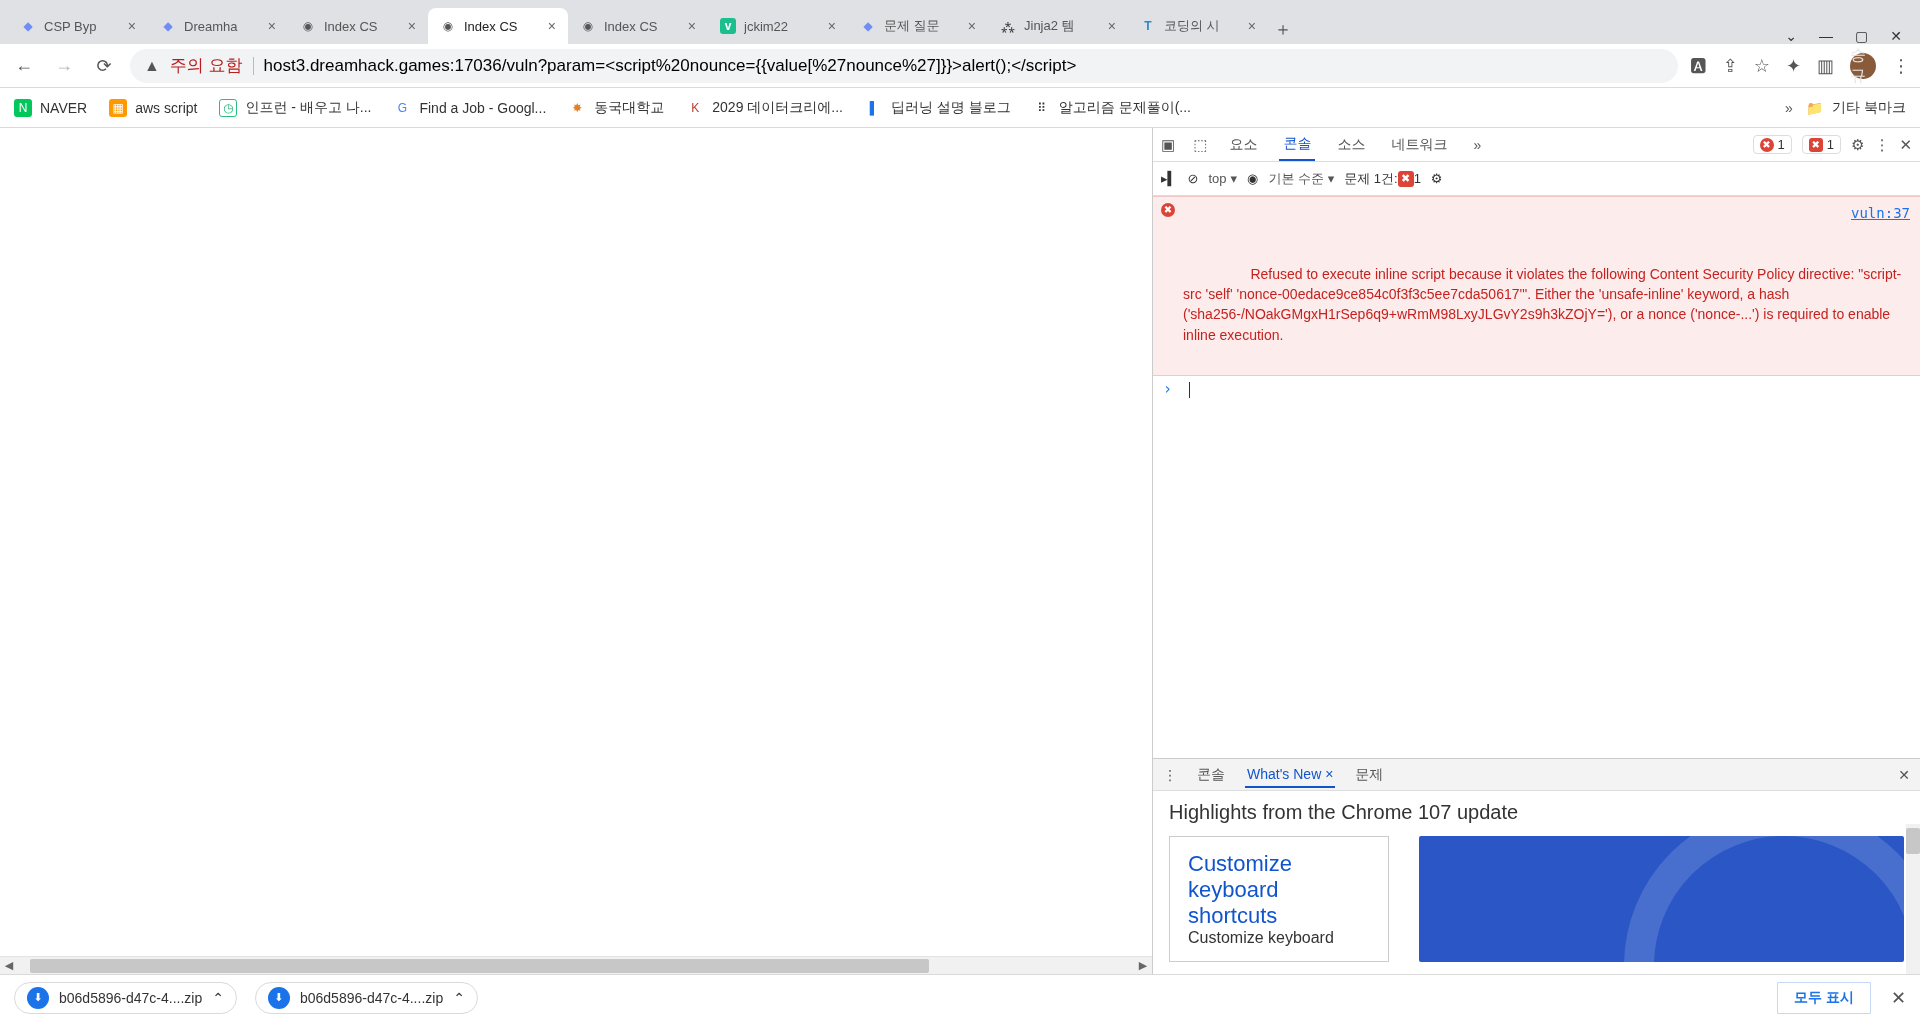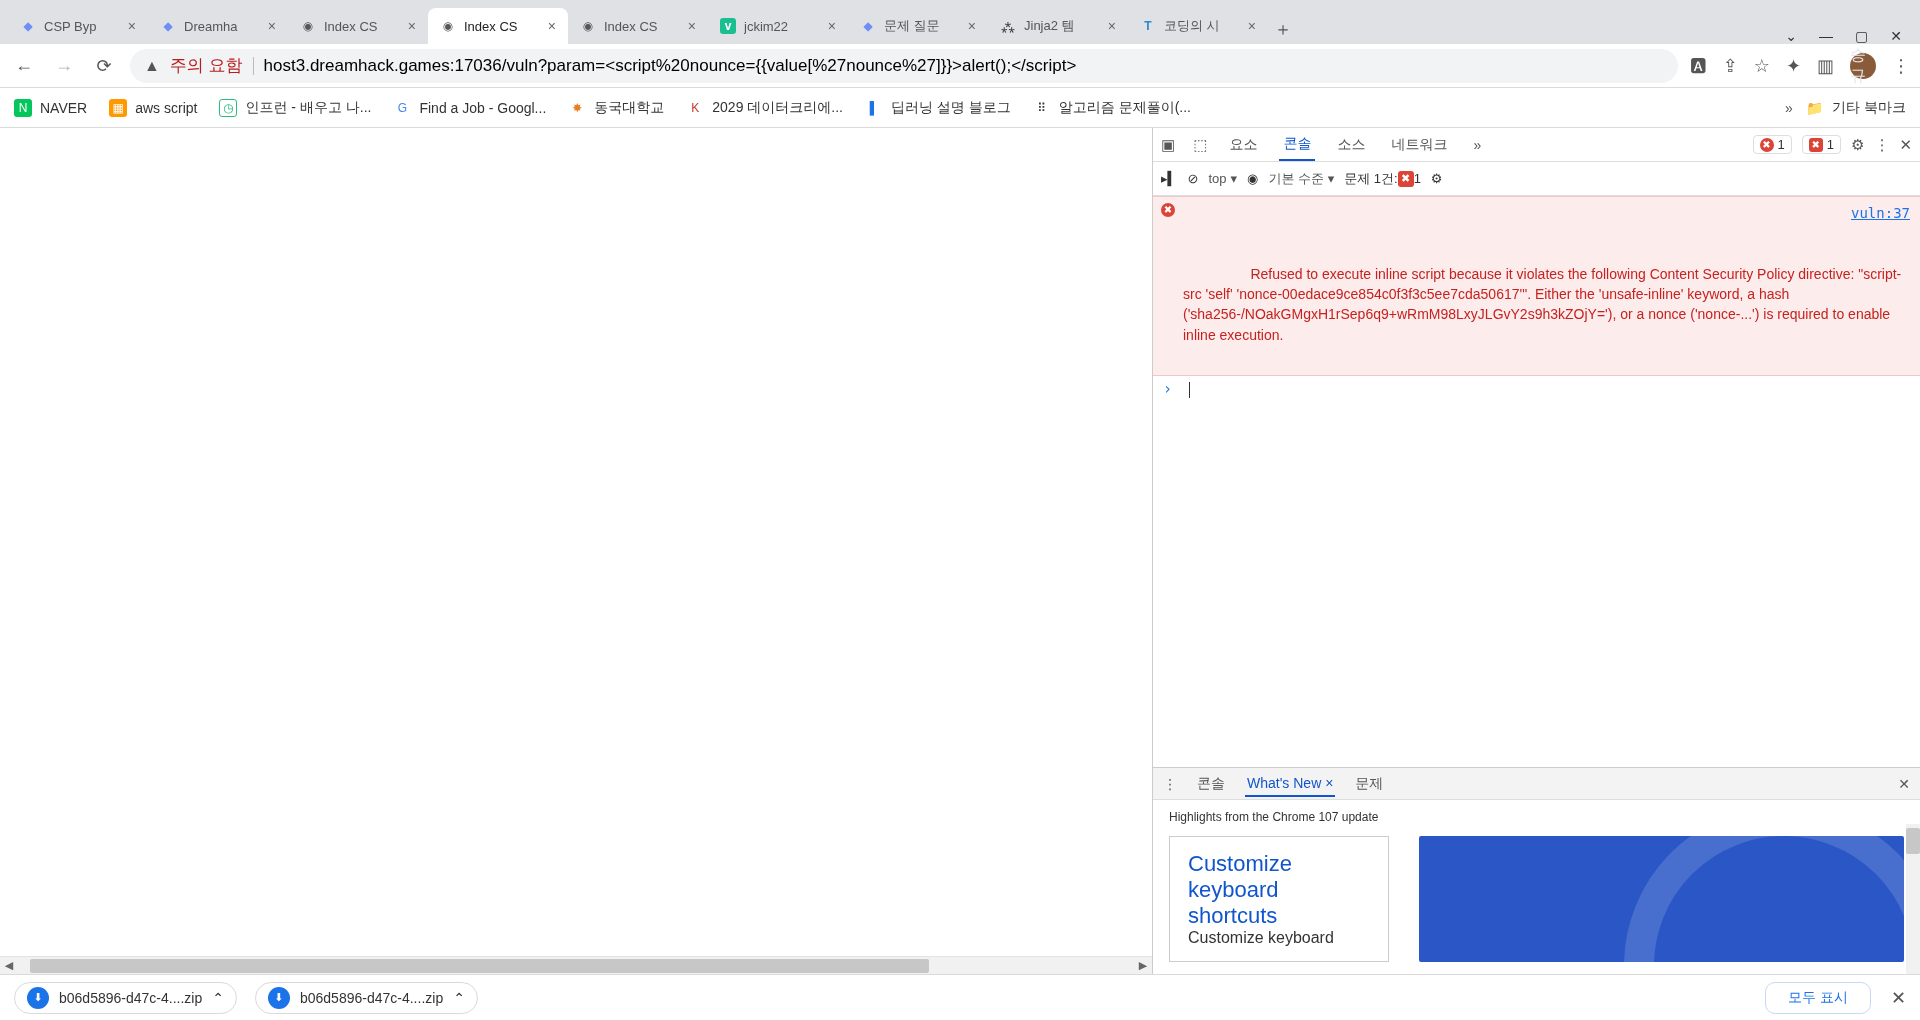--- a/index.html
+++ b/index.html
@@ -84,21 +84,21 @@
   .hero { flex:1; height:100%; background:#2a56c6; border-radius:2px; position:relative; overflow:hidden;}
   .hero::after{ content:""; position:absolute; right:-40px; top:-30px; width:260px; height:260px; border:30px solid rgba(255,255,255,.15); border-radius:50%;}
   .drawer-scroll { width:14px; background:#f1f1f1; position:absolute; right:0; top:0; bottom:0;}
   .drawer-scroll .thumb{ width:100%; height:26px; background:#c7c7c7; border-radius:2px; margin-top:4px;}
 
   
   .downloads { height:46px; background:#fff; border-top:1px solid #dadada; display:flex; align-items:center; padding:0 14px; gap:18px; font-size:14px; }
   .dl-item { display:flex; align-items:center; gap:10px; border:1px solid #dadada; border-radius:20px; padding:4px 12px; cursor:pointer;}
   .dl-ico { width:22px; height:22px; border-radius:50%; background:#1a73e8; color:#fff; display:flex; align-items:center; justify-content:center; font-size:11px;}
   .downloads .right { margin-left:auto; display:flex; align-items:center; gap:20px;}
-  .showall { color:#1a73e8; border:1px solid #c7d8f4; padding:6px 22px; border-radius:10px; cursor:pointer;}
+  .showall { color:#1a73e8; border:1px solid #c7d8f4; padding:6px 16px; border-radius:1px; cursor:pointer;font-weight:bold;}
 </style>
 </head>
 <body>
 
 <div class="tabstrip">
   <div class="tab">
       <span class="favicon" style="color:#6e8ef5">◆</span>
       <span class="tab-title">CSP Byp</span>
       <span class="close">×</span>
     </div>
@@ -273,21 +273,21 @@
     </div>
 
     <div class="dt-drawer">
       <div class="drawer-tabs">
         <span class="ico">⋮</span>
         <span class="dtab">콘솔</span>
         <span class="dtab active"><span>What's New</span> <span>×</span></span>
         <span class="dtab">문제</span>
         <span class="ico close">✕</span>
       </div>
-      <div style="padding:10px 16px 0 16px;font-size:12px">Highlights from the Chrome 107 update</div>
+      <div style="padding:10px 16px 0 16px;font-size:20px">Highlights from the Chrome 107 update</div>
       <div class="drawer-body">
         <div class="whatsnew-card">
           <a href="#">Customize keyboard shortcuts</a>
           <div class="sub">Customize keyboard</div>
         </div>
         <div class="hero"></div>
         <div class="drawer-scroll">
             <div class="thumb"></div>
           </div>
       </div>

